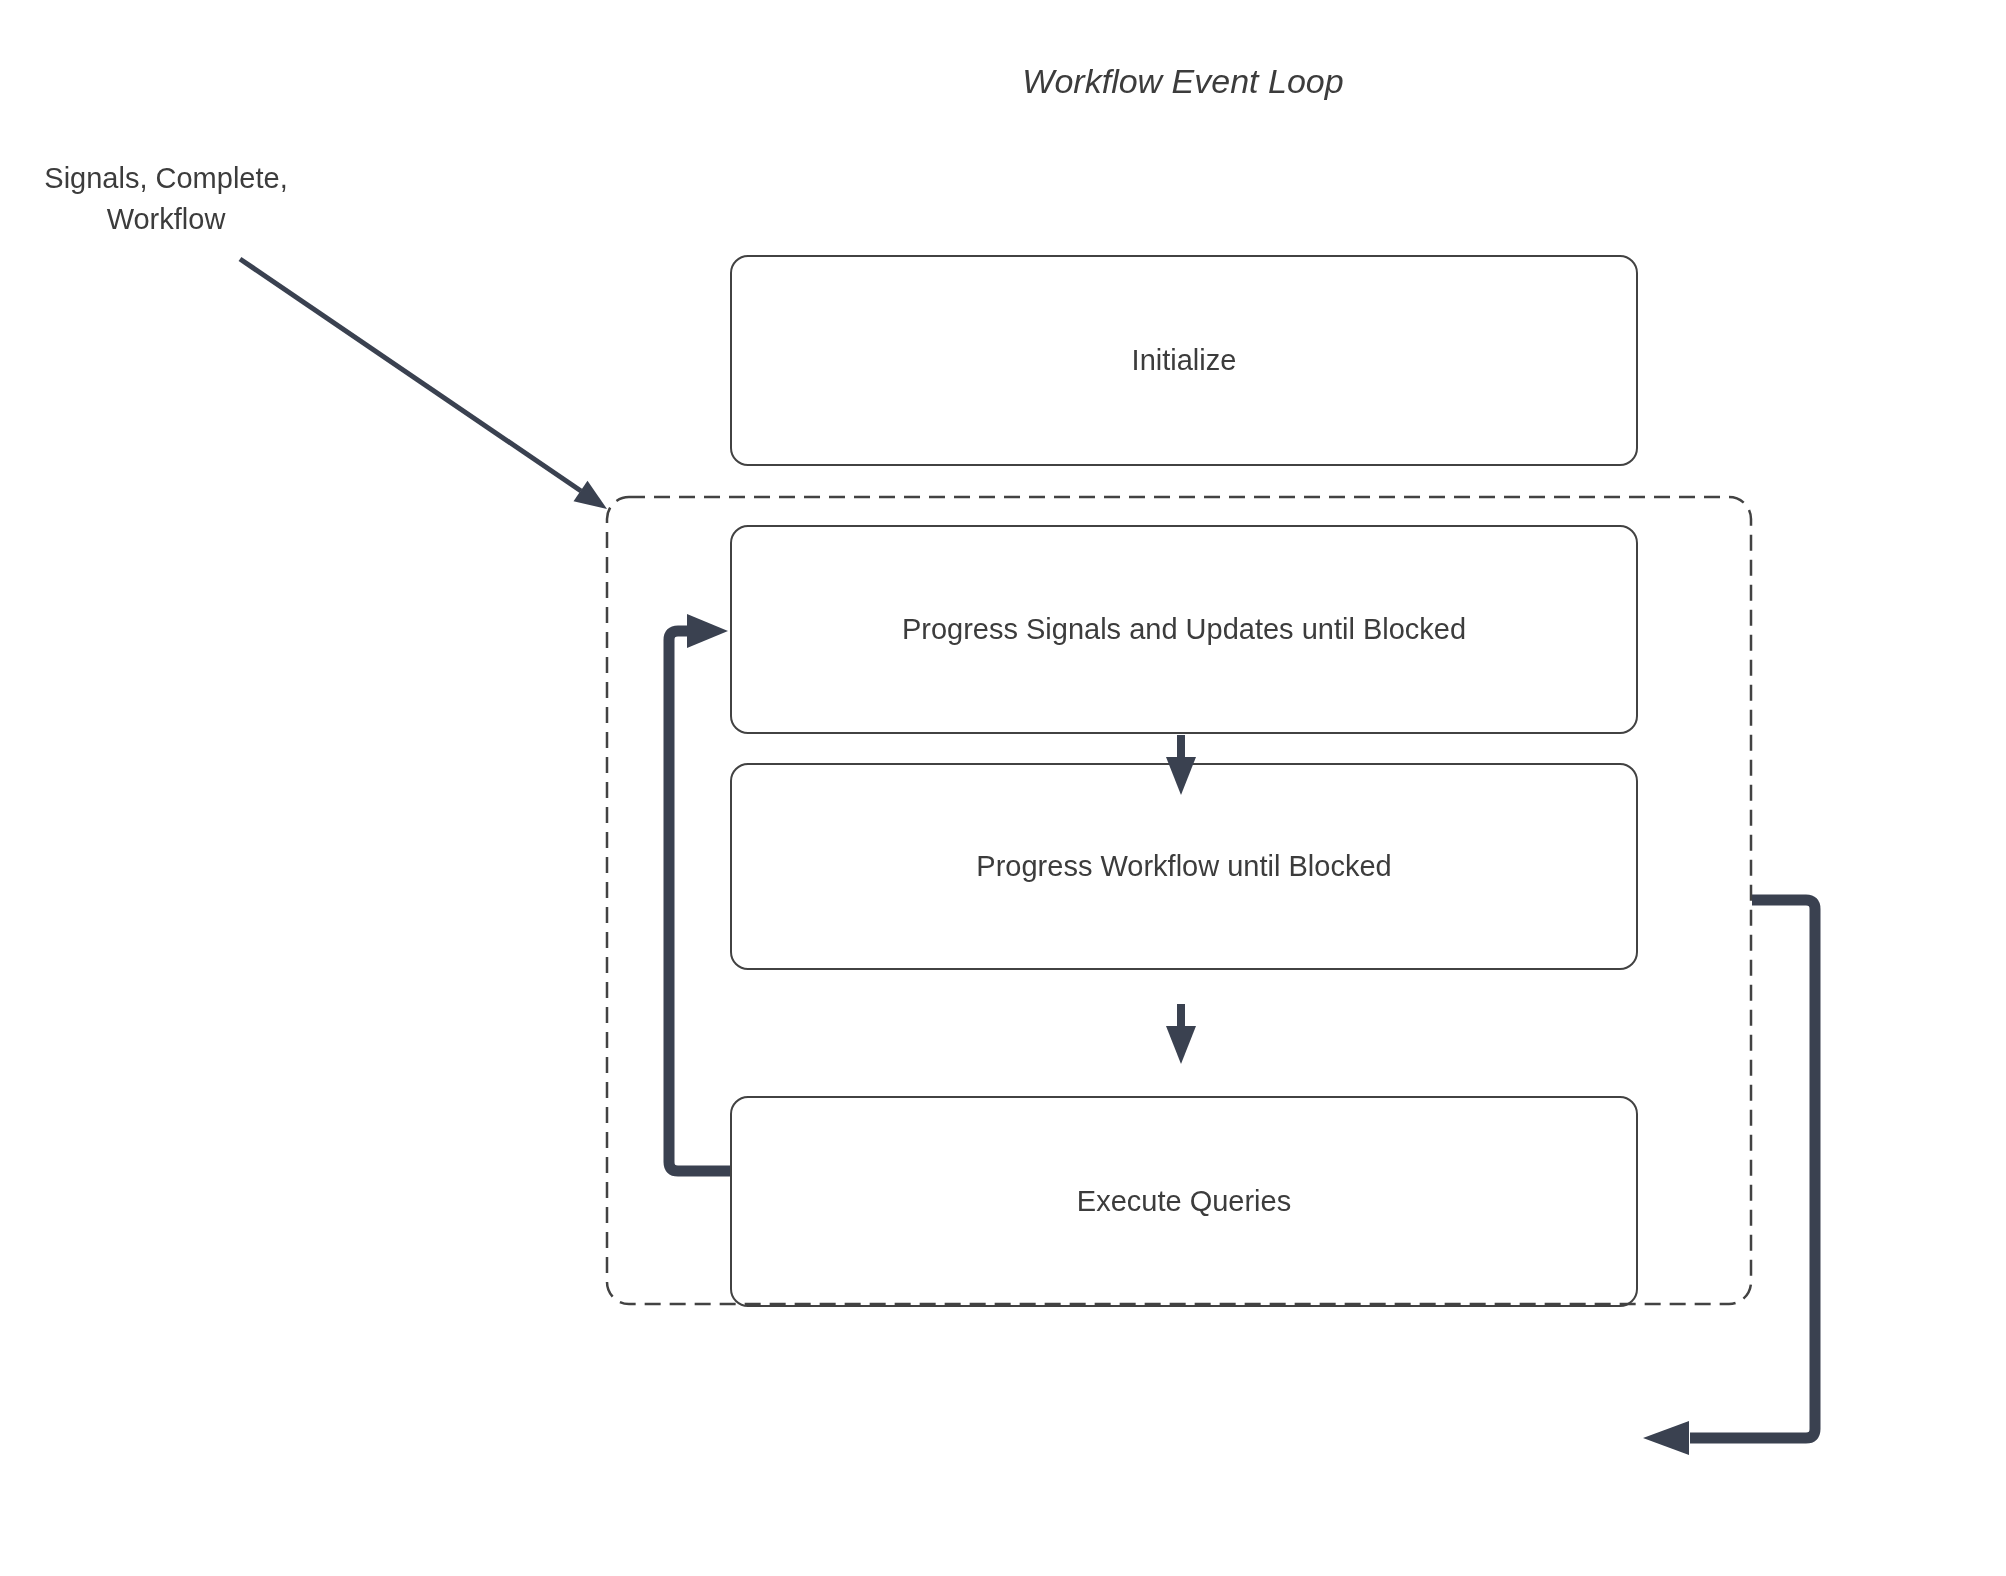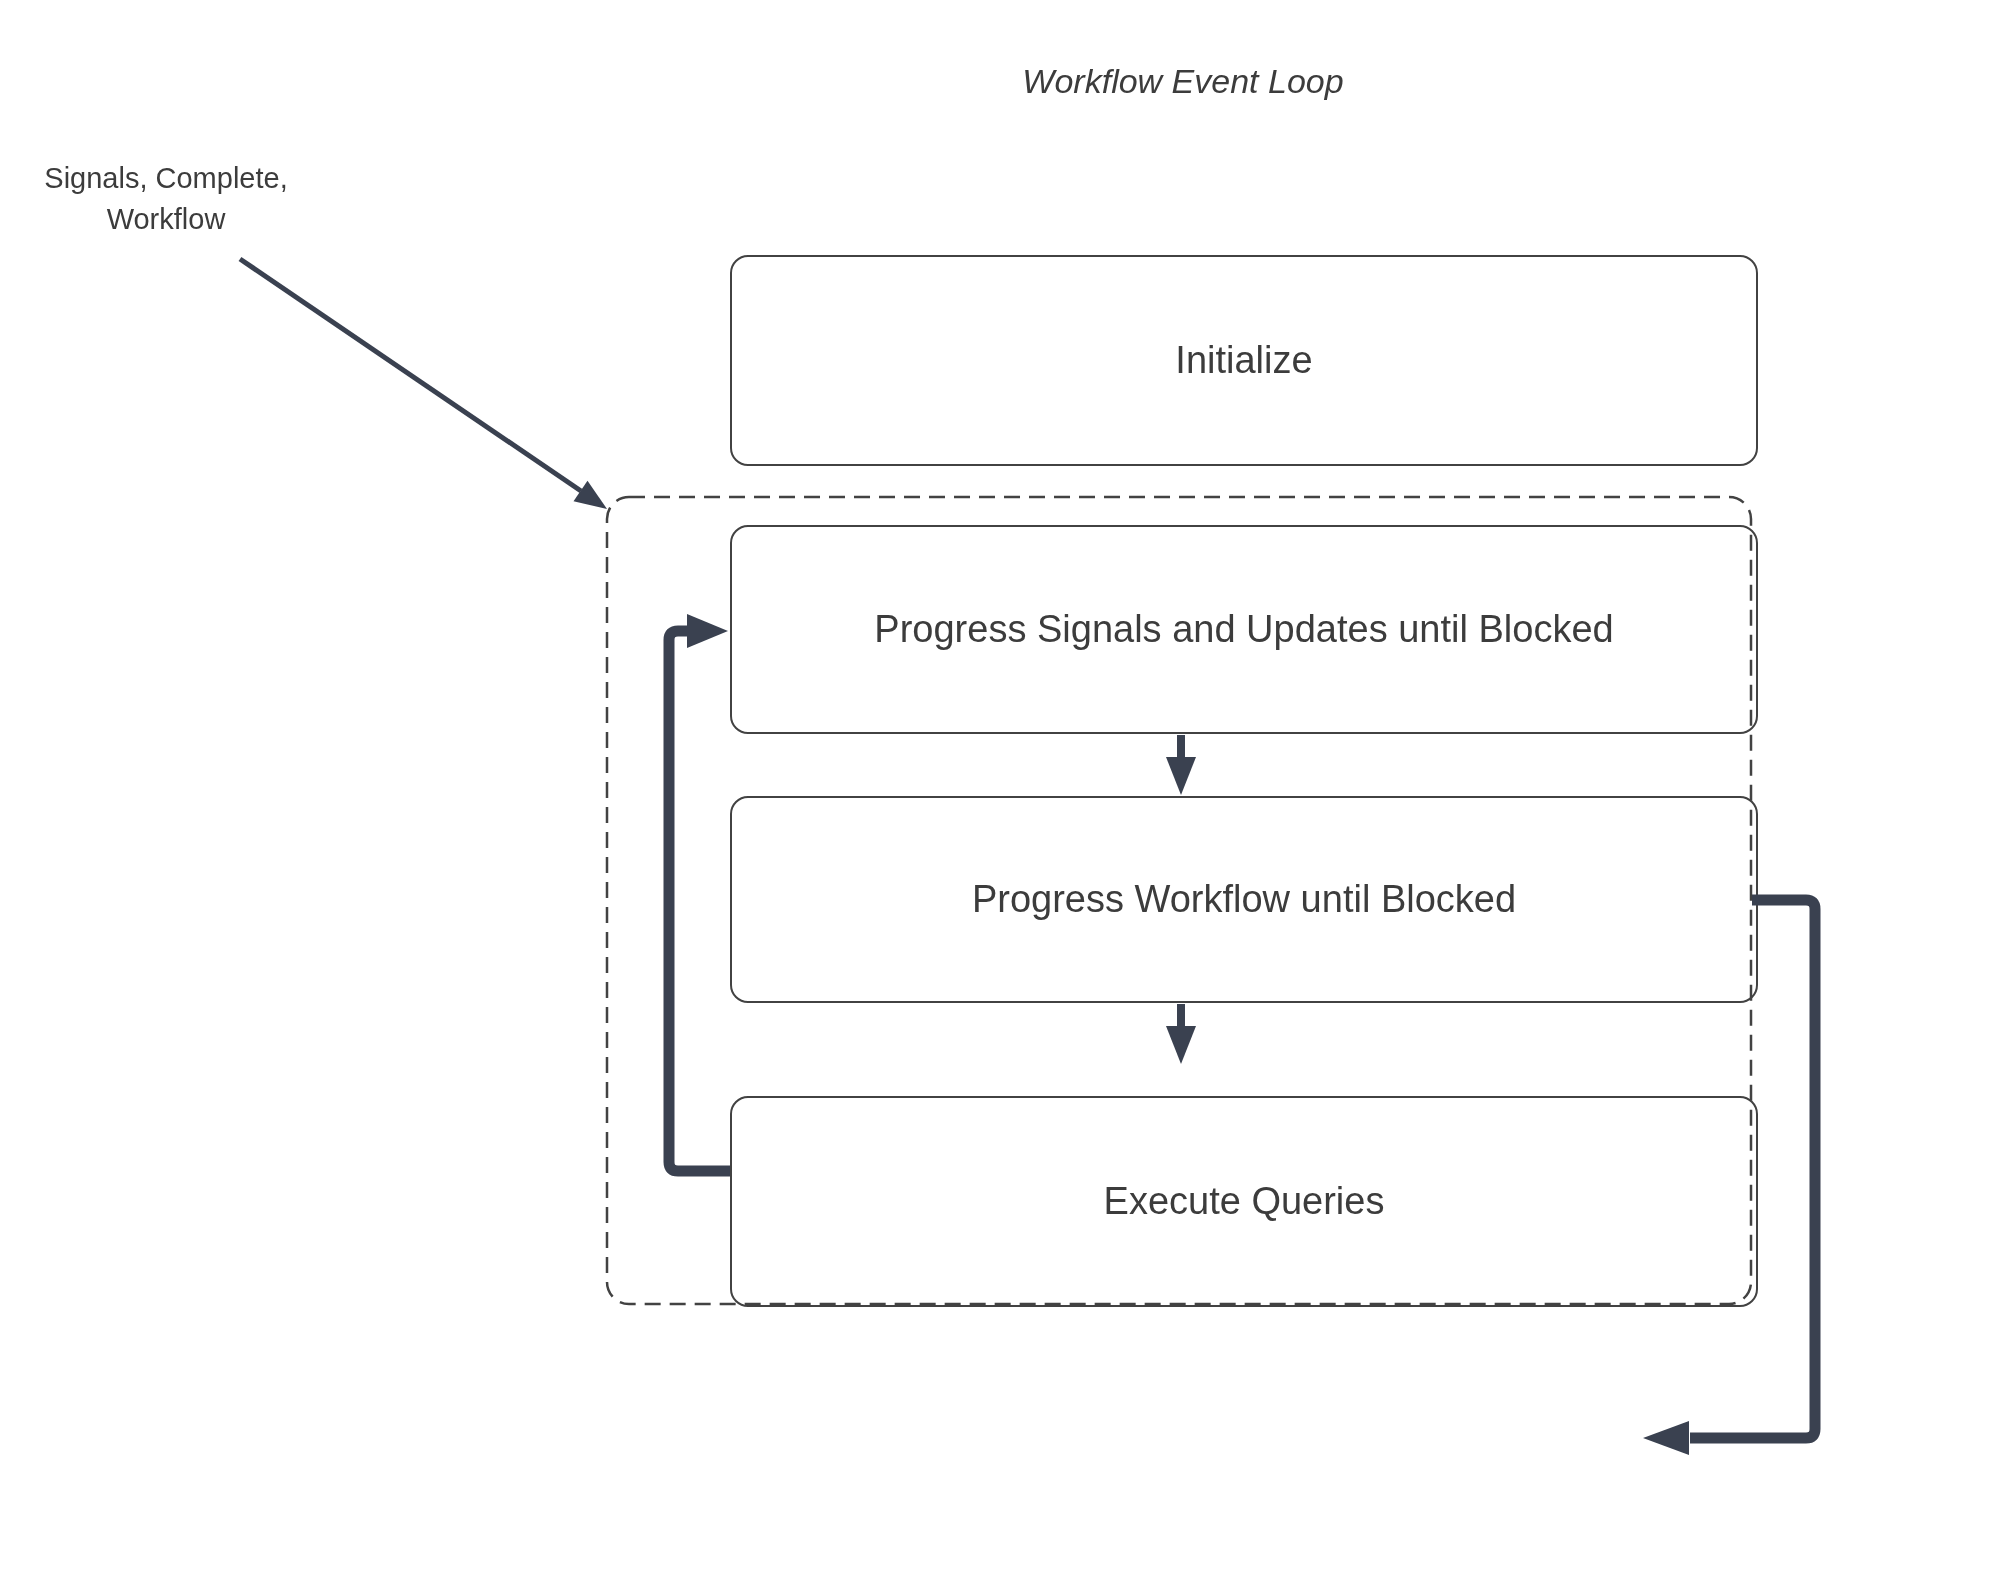--- a/index.html
+++ b/index.html
@@ -41,35 +41,35 @@
     width: 290px;
     text-align: center;
     font-size: 29px;
     line-height: 41px;
     color: var(--text);
   }
   .annotation span { display: block; }
   .node {
     position: absolute;
     left: 730px;
-    width: 1028px;
+    width: 908px;
     box-sizing: border-box;
     background: var(--background);
     border: 2px solid var(--border);
     border-radius: 18px;
     display: flex;
     align-items: center;
     justify-content: center;
     text-align: center;
-    font-size: 38px;
+    font-size: 29px;
     color: var(--text);
   }
   #node-initialize        { top: 227px;  height: 211px; }
   #node-progress-signals  { top: 497px;  height: 209px; }
-  #node-progress-workflow { top: 768px;  height: 207px; }
+  #node-progress-workflow { top: 735px;  height: 207px; }
   #node-execute-queries   { top: 1068px; height: 211px; }
   #node-complete          { top: 1308px; height: 210px; }
   .arrows-layer {
     position: absolute;
     left: 0;
     top: 0;
     width: 2006px;
     height: 1576px;
     pointer-events: none;
   }

